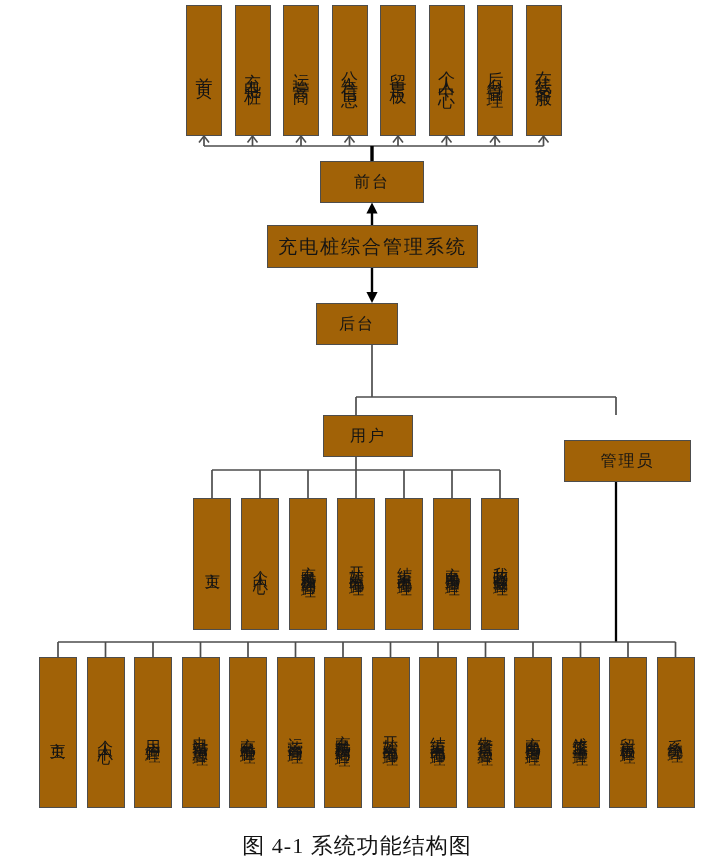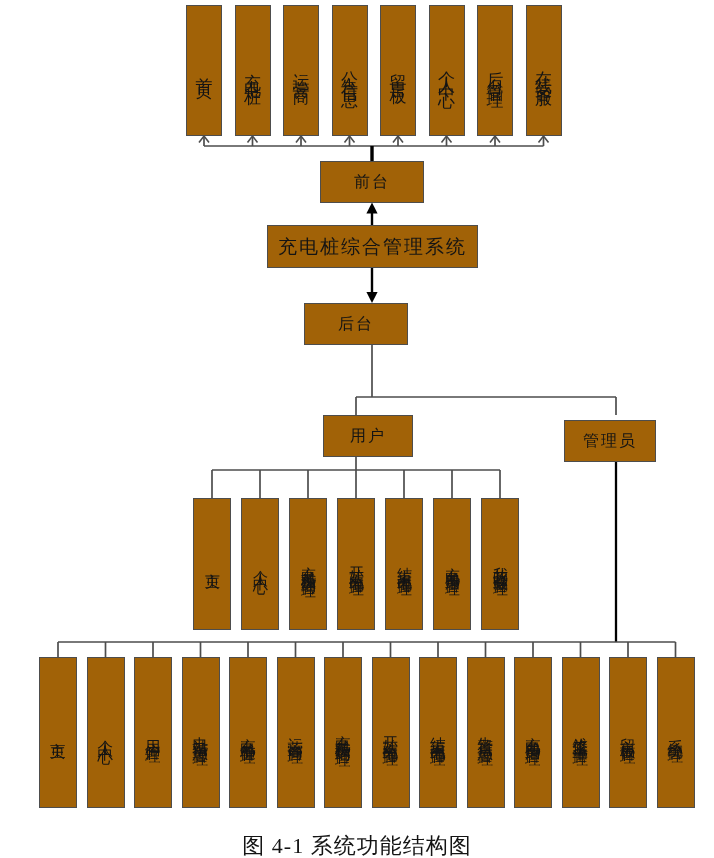--- a/index.html
+++ b/index.html
@@ -191,28 +191,28 @@
   <div class="node row-top" style="left:525.5px;top:5px;width:36px;height:131px">
       <span class="vlabel">在线客服</span>
     </div>
 
   <div class="node" style="left:320px;top:161px;width:104px;height:42px">
       <span class="hlabel">前台</span>
     </div>
   <div class="node system" style="left:267px;top:225px;width:211px;height:43px">
       <span class="hlabel">充电桩综合管理系统</span>
     </div>
-  <div class="node" style="left:304px;top:303px;width:104px;height:42px">
+  <div class="node" style="left:316px;top:303px;width:82px;height:42px">
       <span class="hlabel">后台</span>
     </div>
 
   <div class="node" style="left:323px;top:415px;width:90px;height:42px">
       <span class="hlabel">用户</span>
     </div>
-  <div class="node" style="left:564px;top:420px;width:92px;height:42px">
+  <div class="node" style="left:564px;top:440px;width:127px;height:42px">
       <span class="hlabel">管理员</span>
     </div>
 
   <div class="node row-mid" style="left:193px;top:498px;width:38px;height:132px">
       <span class="vlabel">主页</span>
     </div>
   <div class="node row-mid" style="left:241px;top:498px;width:38px;height:132px">
       <span class="vlabel">个人中心</span>
     </div>
   <div class="node row-mid" style="left:289px;top:498px;width:38px;height:132px">

